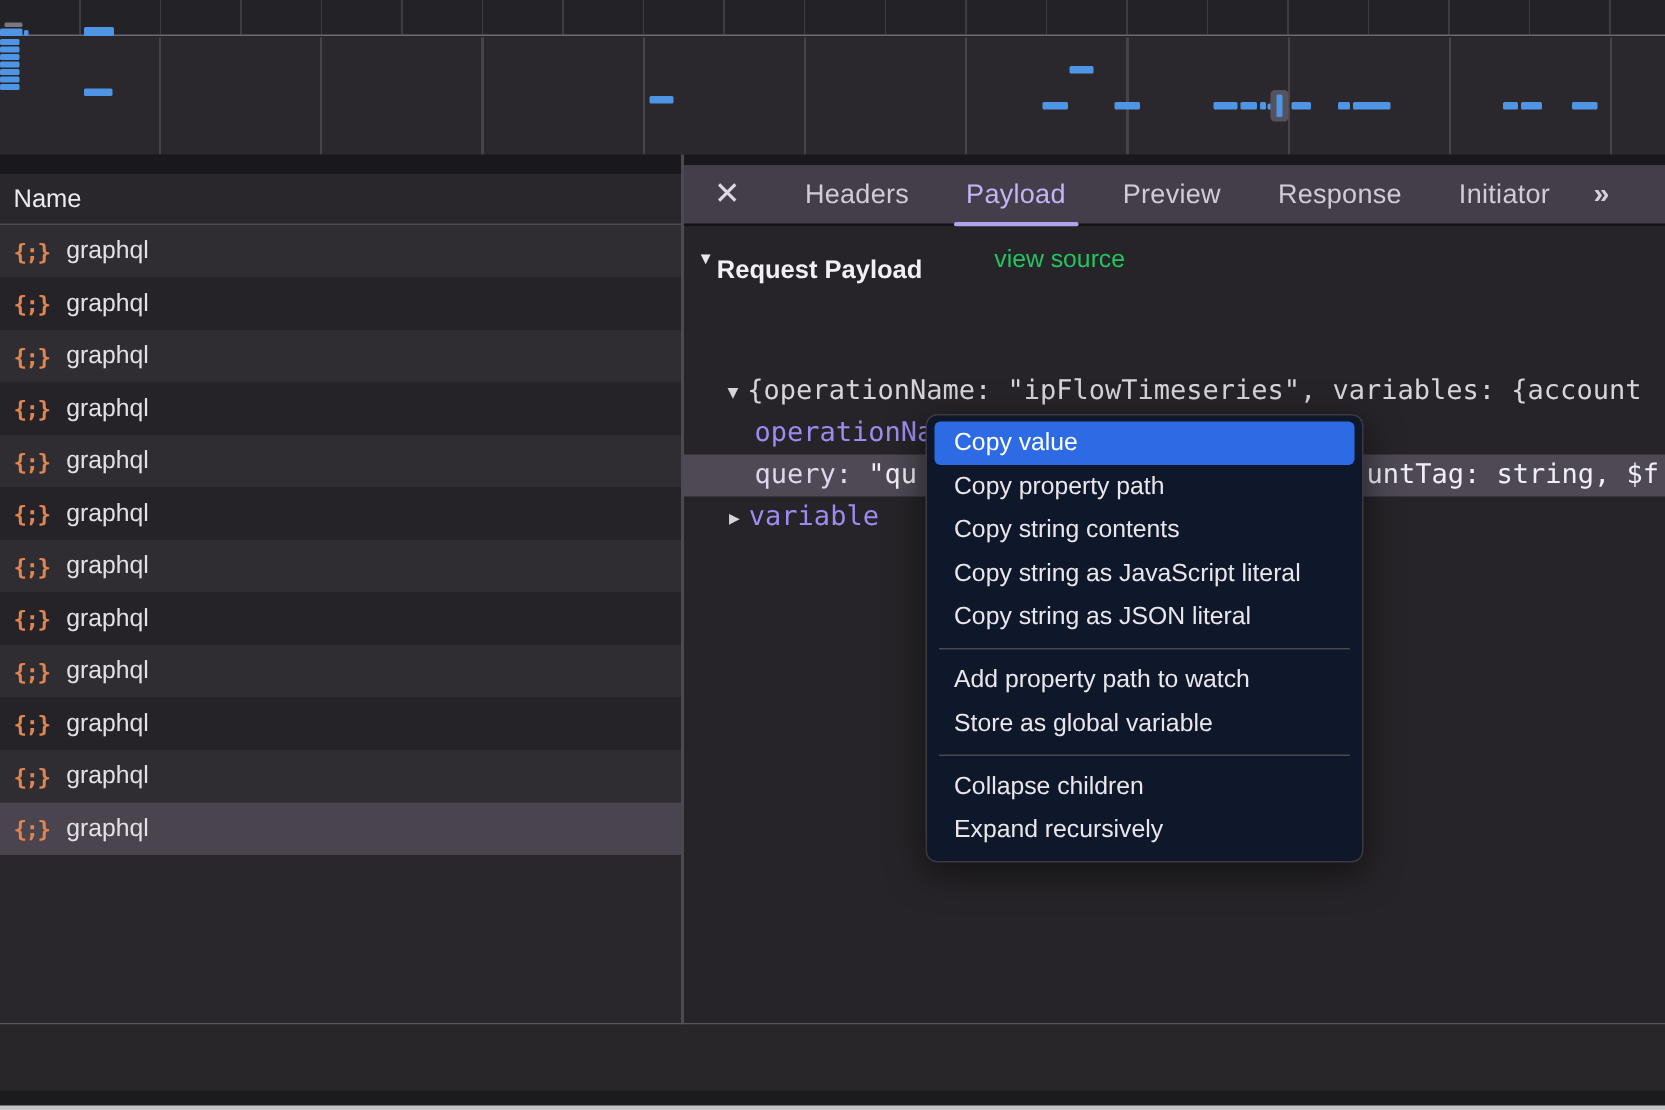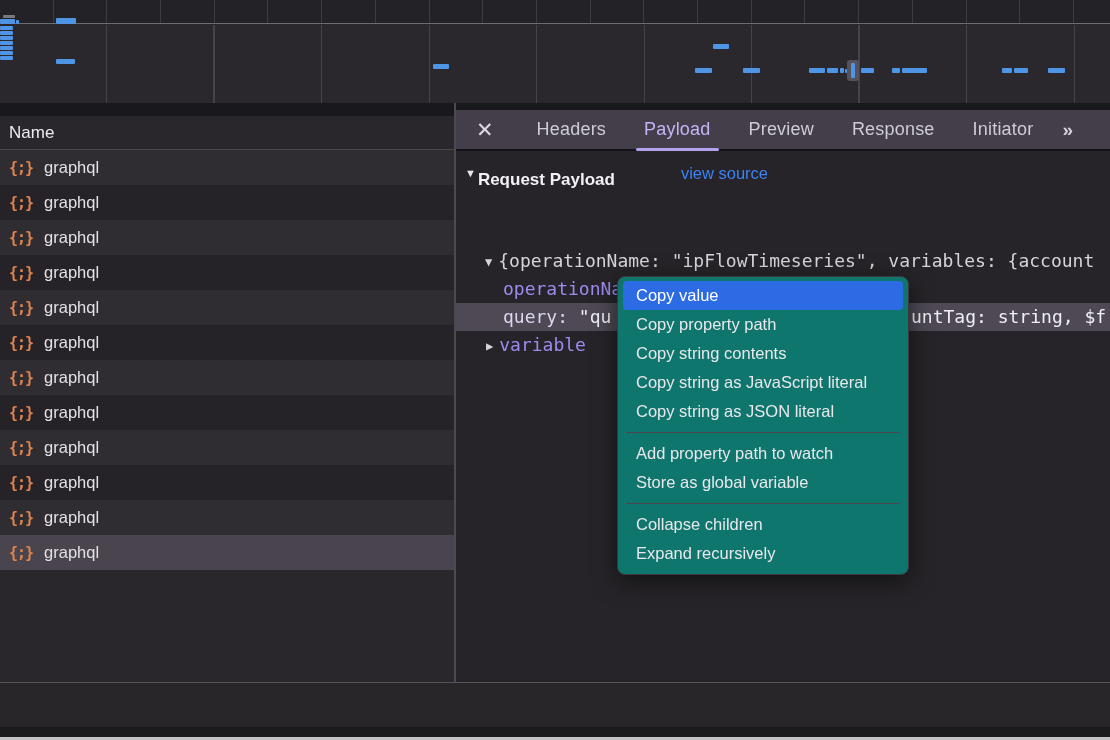--- a/index.html
+++ b/index.html
@@ -69,42 +69,42 @@
   .tab.selected::after {
     content: ""; position: absolute; left: 2px; right: 2px; bottom: -3px;
     height: 3px; border-radius: 2px; background: #b3a1f0;
   }
   .tab-overflow { color: #d4d1da; font-size: 19px; font-weight: 700; margin-left: 10px; letter-spacing: -2px; cursor: pointer; }
 
   .payload-area { position: relative; width: 100%; height: 529px; background: #262428; }
   .rp-header { display: flex; align-items: center; height: 44px; padding-left: 9px; }
   .rp-title { color: #f2f0f4; font-size: 17px; font-weight: 700; margin-top: 14px; }
   .rp-tri { color: #e8e6eb; font-size: 11px; margin-right: 2px; }
-  .view-source { color: #3b82f6; font-size: 16.5px; margin-left: 66px; cursor: pointer; }
+  .view-source { color: #22c55e; font-size: 16.5px; margin-left: 48px; cursor: pointer; }
 
   .mono { font-family: "DejaVu Sans Mono", monospace; font-size: 18px; letter-spacing: 0; white-space: pre; }
   .tree-row { position: absolute; height: 28px; line-height: 28px; color: #d6d4da; }
   .row-preview   { left: 29px; top: 96px;  }
   .row-opname    { left: 47px; top: 124px; }
   .row-query-bg  { position: absolute; left: 0; top: 152px; width: 654px; height: 28px; background: #4e4954; }
   .row-query     { left: 47px; top: 152px; }
   .row-variables { left: 30px; top: 180px; }
   .frag-right { position: absolute; height: 44px; line-height: 28px; }
   .frag-query { left: 455px; top: 152px; color: #f1eff5; }
   .frag-vars  { left: 455px; top: 180px; color: #eceaf0; }
   .tri-sm { font-size: 12px; color: #d6d4da; display: inline-block; margin-right: 6px; vertical-align: 1px; }
   .key-purple { color: #9d8cf0; }
   .str-cyan { color: #46aee3; }
   .key-lav { color: #ddd7ee; }
   .val-white { color: #f1eff5; }
 
   
   .context-menu {
     position: absolute; left: 617px; top: 276px; width: 292px;
-    background: #0f766e; border: 1px solid #3c3a41; border-radius: 8px;
+    background: #0f172a; border: 1px solid #3c3a41; border-radius: 8px;
     box-shadow: 0 6px 24px rgba(0,0,0,.55); padding: 4px 0 6px 0; z-index: 10;
   }
   .menu-item {
     height: 29px; display: flex; align-items: center;
     margin: 0 5px; padding-left: 13px; border-radius: 4px;
     color: #e9e7ec; font-size: 16.5px; cursor: pointer; white-space: nowrap;
   }
   .menu-item.highlighted { background: #2d6be4; color: #ffffff; }
   .menu-divider { height: 1px; background: #4a484e; margin: 6px 8px; }
 

